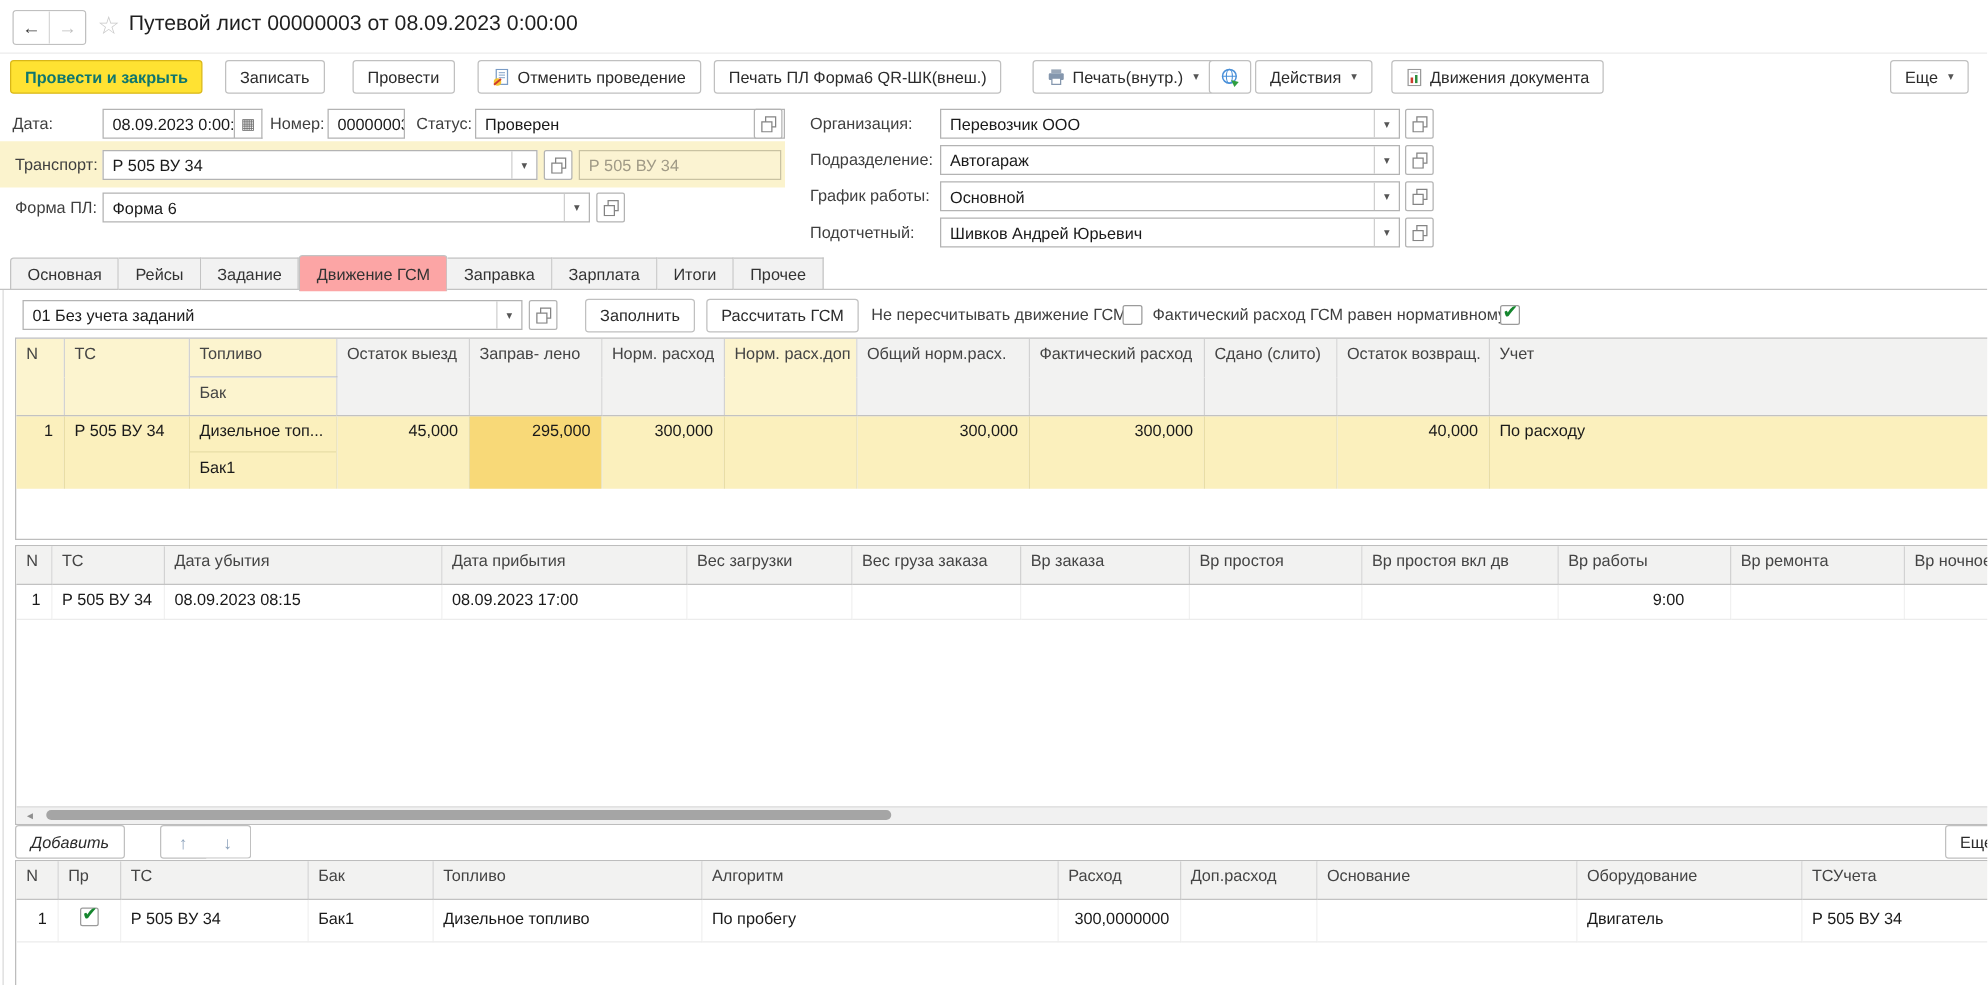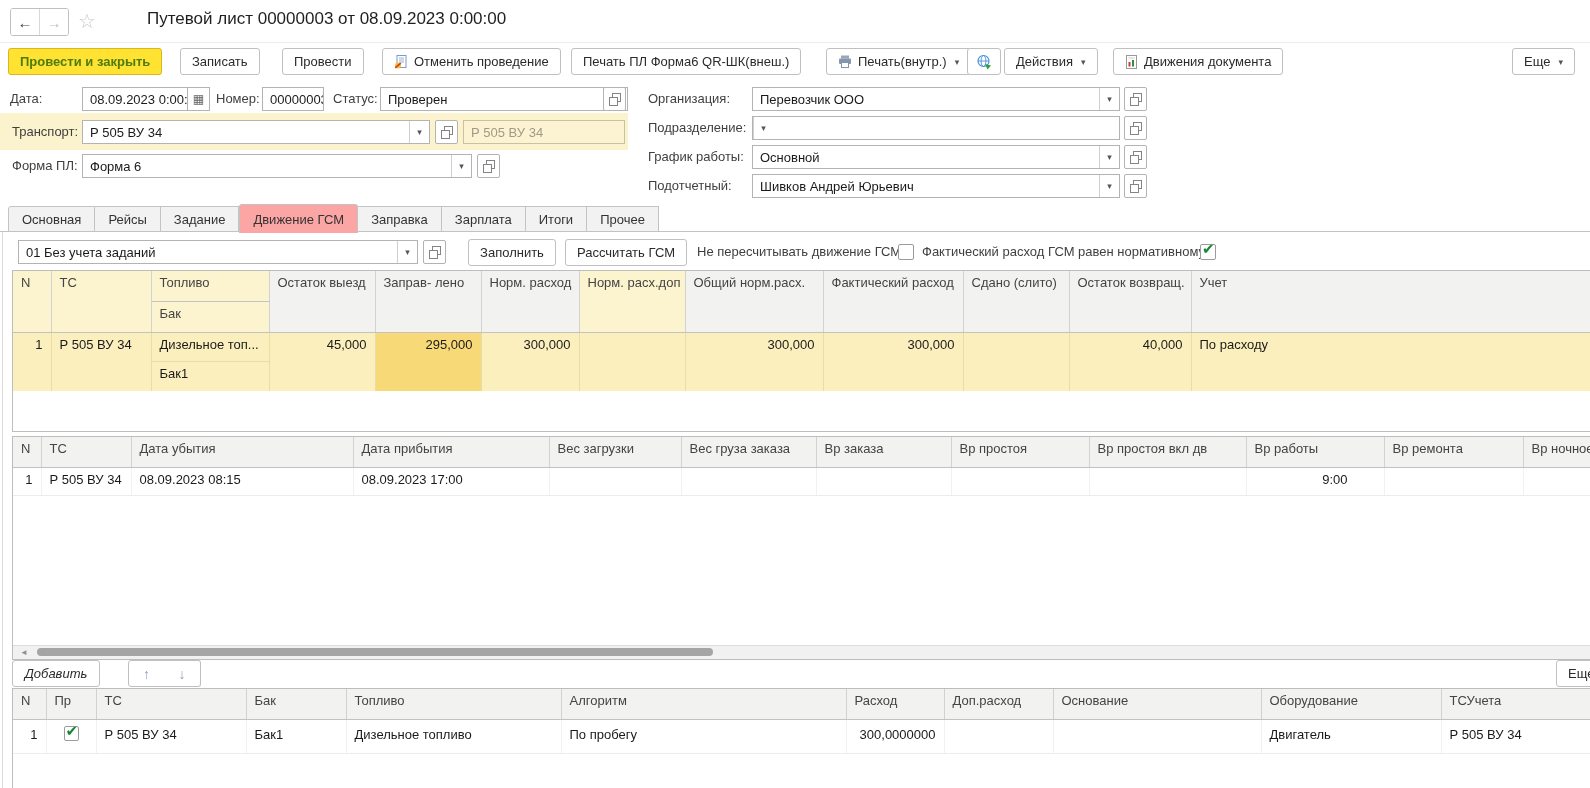--- a/index.html
+++ b/index.html
@@ -3,28 +3,28 @@
 <meta charset="utf-8">
 <style>
   html,body{margin:0;padding:0;background:#fff;}
   .root{position:relative;width:1590px;height:788px;overflow:hidden;background:#fff;
         font-family:"Liberation Sans","DejaVu Sans",sans-serif;color:#1a1a1a;}
   
   .nav{position:absolute;left:10px;top:8px;height:26px;display:flex;border:1px solid #c0c0c0;border-radius:3px;overflow:hidden;background:#fff;}
   .nav .navbtn{width:28px;display:flex;align-items:center;justify-content:center;font-size:15px;color:#3a3a3a;background:#fff;}
   .nav .navbtn.disabled{border-left:1px solid #d8d8d8;color:#bfbfbf;}
   .star{position:absolute;left:78px;top:9px;font-size:20px;color:#c9c9c9;line-height:24px;}
-  .wtitle{position:absolute;left:103px;top:9px;font-size:17px;color:#1f1f1f;white-space:nowrap;margin-left:44px;}
+  .wtitle{position:absolute;left:103px;top:9px;font-size:17px;color:#1f1f1f;white-space:nowrap;}
   .sep{position:absolute;left:0;right:0;top:42px;height:1px;background:#ececec;}
   
   .btn{position:absolute;height:27px;box-sizing:border-box;display:flex;align-items:center;gap:6px;
        background:#fff;border:1px solid #c0c0c0;border-radius:3px;font-size:13px;color:#2b2b2b;
        padding:0 11px;white-space:nowrap;}
   .btn .dd{font-size:9px;color:#555;margin-left:2px;}
-  .btn.primary{background:#ffe232;border-color:#d9b718;font-weight:bold;color:#4d7c0f;}
+  .btn.primary{background:#ffe232;border-color:#d9b718;font-weight:bold;color:#0f766e;}
   .btn.small{padding:0 8px;}
   
   .lbl{position:absolute;font-size:13px;color:#3f3f3f;line-height:24px;white-space:nowrap;}
   .fld{position:absolute;height:24px;box-sizing:border-box;border:1px solid #b3b3b3;background:#fff;
        font-size:13px;color:#1a1a1a;display:flex;align-items:center;padding:0;}
   .fld .val{flex:1;overflow:hidden;white-space:nowrap;padding:0 7px;}
   .fld .ddbtn{width:19px;align-self:stretch;border-left:1px solid #cfcfcf;display:flex;align-items:center;justify-content:center;font-size:9px;color:#555;}
   .fld.readonly{background:#fbf3d2;border-color:#c9c2a2;color:#a09a86;}
   .sqbtn{position:absolute;width:23px;height:24px;box-sizing:border-box;border:1px solid #b3b3b3;background:#fff;border-radius:2px;
          display:flex;align-items:center;justify-content:center;}
@@ -202,20 +202,21 @@
   </div>
   <div class="sqbtn" style="left:1124px;top:87px;">
     <svg width="14" height="14" viewBox="0 0 14 14">
         <rect x="4.5" y="1.5" width="8" height="8" fill="#fff" stroke="#848484"></rect>
         <rect x="1.5" y="5.5" width="8" height="8" fill="#fff" stroke="#848484"></rect>
       </svg>
   </div>
 
   <div class="lbl" style="left:648px;top:116px;">Подразделение:</div>
   <div class="fld" style="left:752px;top:116px;width:368px;">
+    <span class="val">Автогараж</span>
     <span class="ddbtn">▾</span>
   </div>
   <div class="sqbtn" style="left:1124px;top:116px;">
     <svg width="14" height="14" viewBox="0 0 14 14">
         <rect x="4.5" y="1.5" width="8" height="8" fill="#fff" stroke="#848484"></rect>
         <rect x="1.5" y="5.5" width="8" height="8" fill="#fff" stroke="#848484"></rect>
       </svg>
   </div>
 
   <div class="lbl" style="left:648px;top:145px;">График работы:</div>

